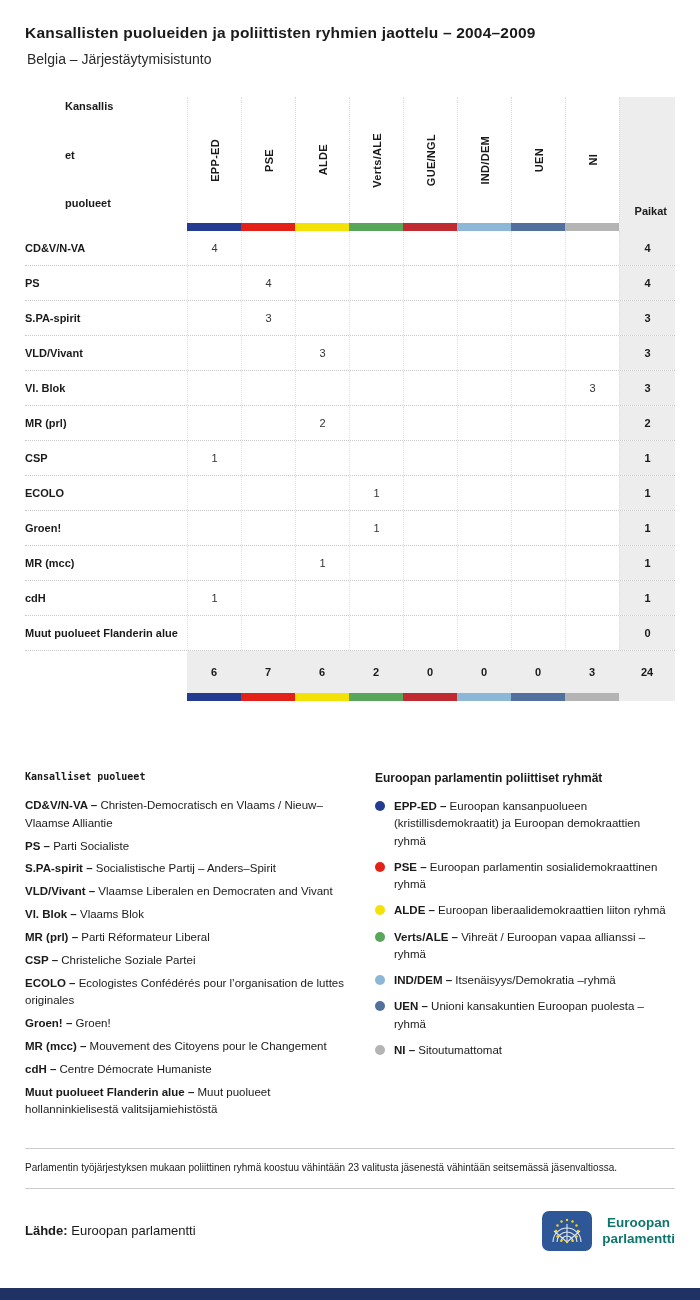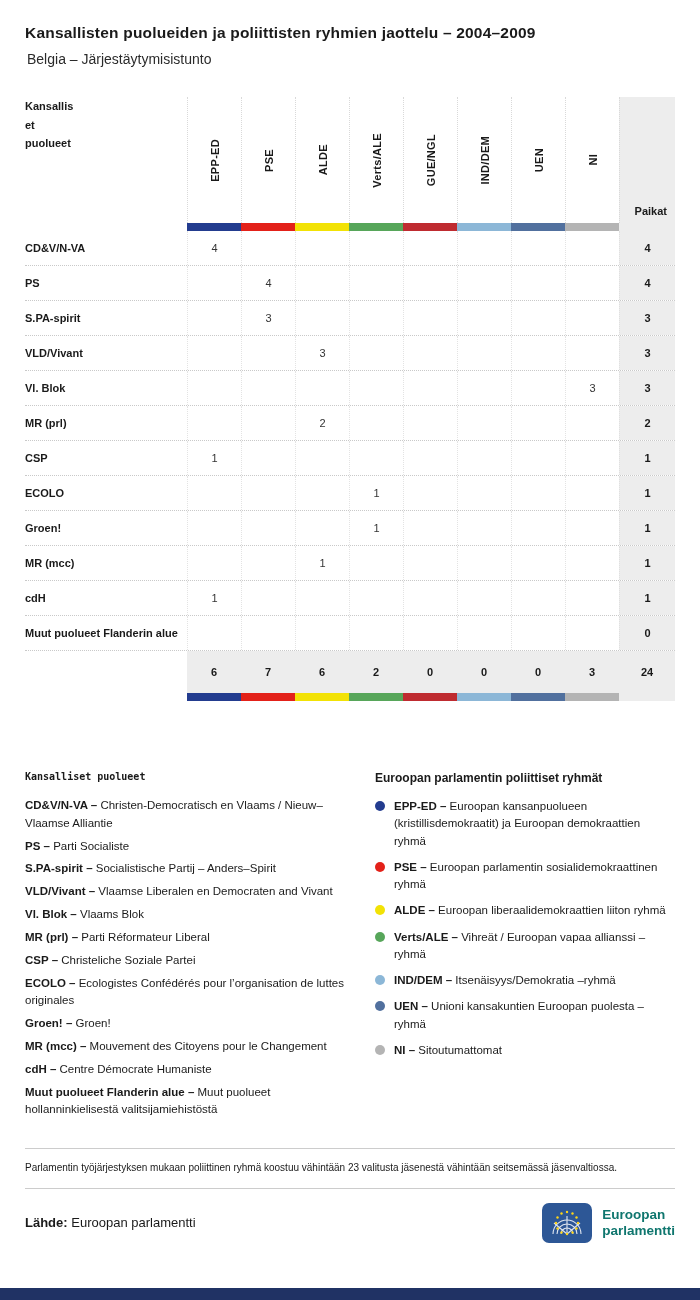--- a/index.html
+++ b/index.html
@@ -13,21 +13,21 @@
   .title { font-size: 15.5px; font-weight: bold; margin: 0 0 9px 0; letter-spacing: 0.2px; }
   .subtitle { font-size: 14px; font-weight: normal; margin: 0 0 0 2px; color: #2b2b2b; }
 
   
   .seat-table { margin-top: 30px; }
   .trow { display: grid; grid-template-columns: 162px repeat(8, 54px) 56px; }
   .hrow { height: 126px; }
   .cell { min-width: 0; }
   .ghead { display: flex; align-items: center; justify-content: center; border-left: 1px dotted #d9d9d9; }
   .vtext { writing-mode: vertical-rl; transform: rotate(180deg); font-weight: bold; font-size: 11px; letter-spacing: 0.3px; }
-  .corner { display: flex; flex-direction: column; justify-content: flex-start; padding-bottom: 10px; font-weight: bold; font-size: 11px; }
+  .corner { display: flex; flex-direction: column; justify-content: space-between; padding-bottom: 10px; font-weight: bold; font-size: 11px; margin-left: 40px; }
   .cline { line-height: 1.7; }
   .seatsbg { background: #ededed; }
   .seats-head { display: flex; align-items: flex-end; justify-content: flex-end; padding: 16px 8px 6px 0;
     font-weight: bold; font-size: 11px; border-left: 1px dotted #d9d9d9; }
   .brow { height: 8px; }
   .brow .cell { height: 8px; }
   .drow { height: 35px; border-bottom: 1px dotted #c9c9c9; }
   .drow .cell { display: flex; align-items: center; height: 100%; font-size: 11px; }
   .pcell { font-weight: bold; white-space: nowrap; padding-right: 2px; }
   .ncell { justify-content: center; border-left: 1px dotted #e3e3e3; color: #333; }
@@ -44,21 +44,21 @@
   .leg-title { font-family: "DejaVu Sans Mono", "Liberation Mono", monospace; font-weight: bold;
     font-size: 10px; margin-bottom: 15px; }
   .leg-title2 { font-weight: bold; font-size: 12px; margin-bottom: 13px; }
   .lentry { font-size: 11.5px; line-height: 1.55; margin-bottom: 5px; }
   .gentry { display: flex; gap: 9px; font-size: 11.5px; line-height: 1.5; margin-bottom: 9px; }
   .dot { width: 10px; height: 10px; border-radius: 50%; flex: 0 0 10px; margin-top: 3px; }
 
   
   .footnote { border-top: 1px solid #ccc; border-bottom: 1px solid #ccc; margin-top: 24px;
     padding: 11px 0; font-size: 10px; line-height: 1.65; }
-  .srcrow { display: flex; justify-content: space-between; align-items: center; margin-top: 14px; }
+  .srcrow { display: flex; justify-content: space-between; align-items: center; margin-top: 22px; text-align: center; }
   .source { font-size: 13px; }
   .logo { display: flex; align-items: center; gap: 10px; }
   .logotext { font-size: 13.5px; font-weight: bold; color: #0f766e; line-height: 1.15; }
   .bottombar { position: absolute; left: 0; bottom: 0; width: 100%; height: 12px; background: #203264; }
 </style>
 </head>
 <body>
 
 <div class="page">
   <div class="content">

